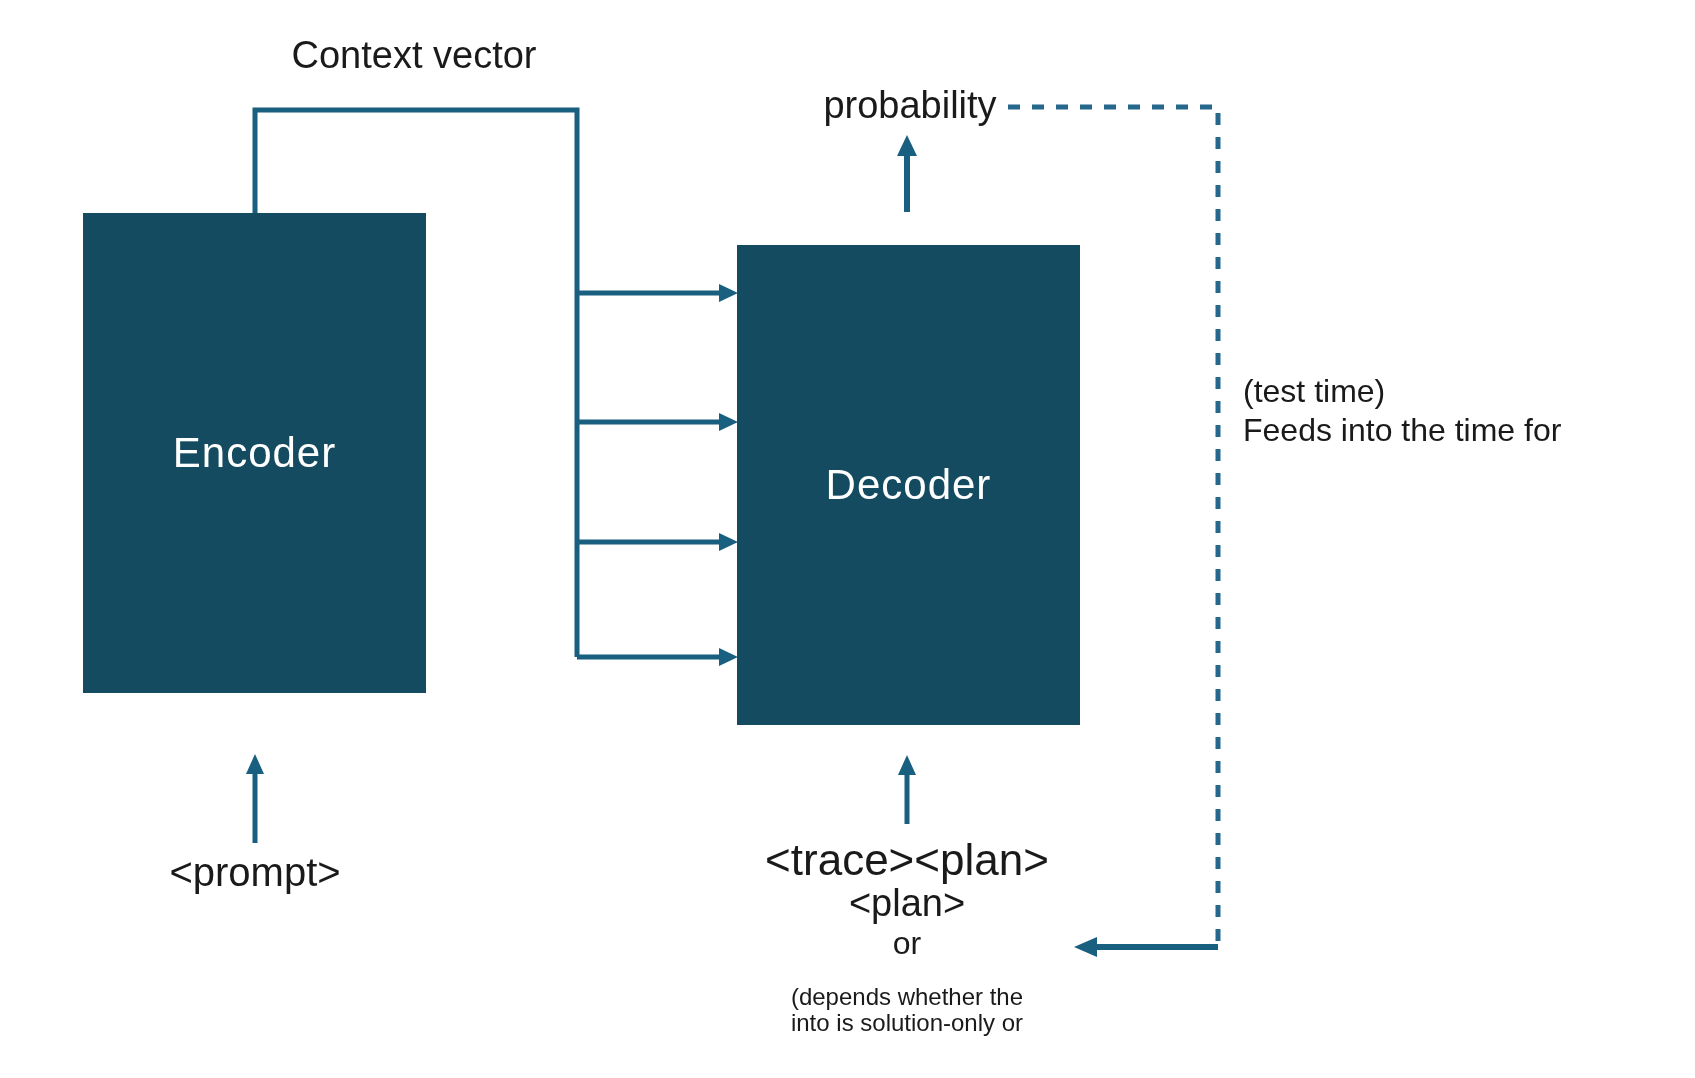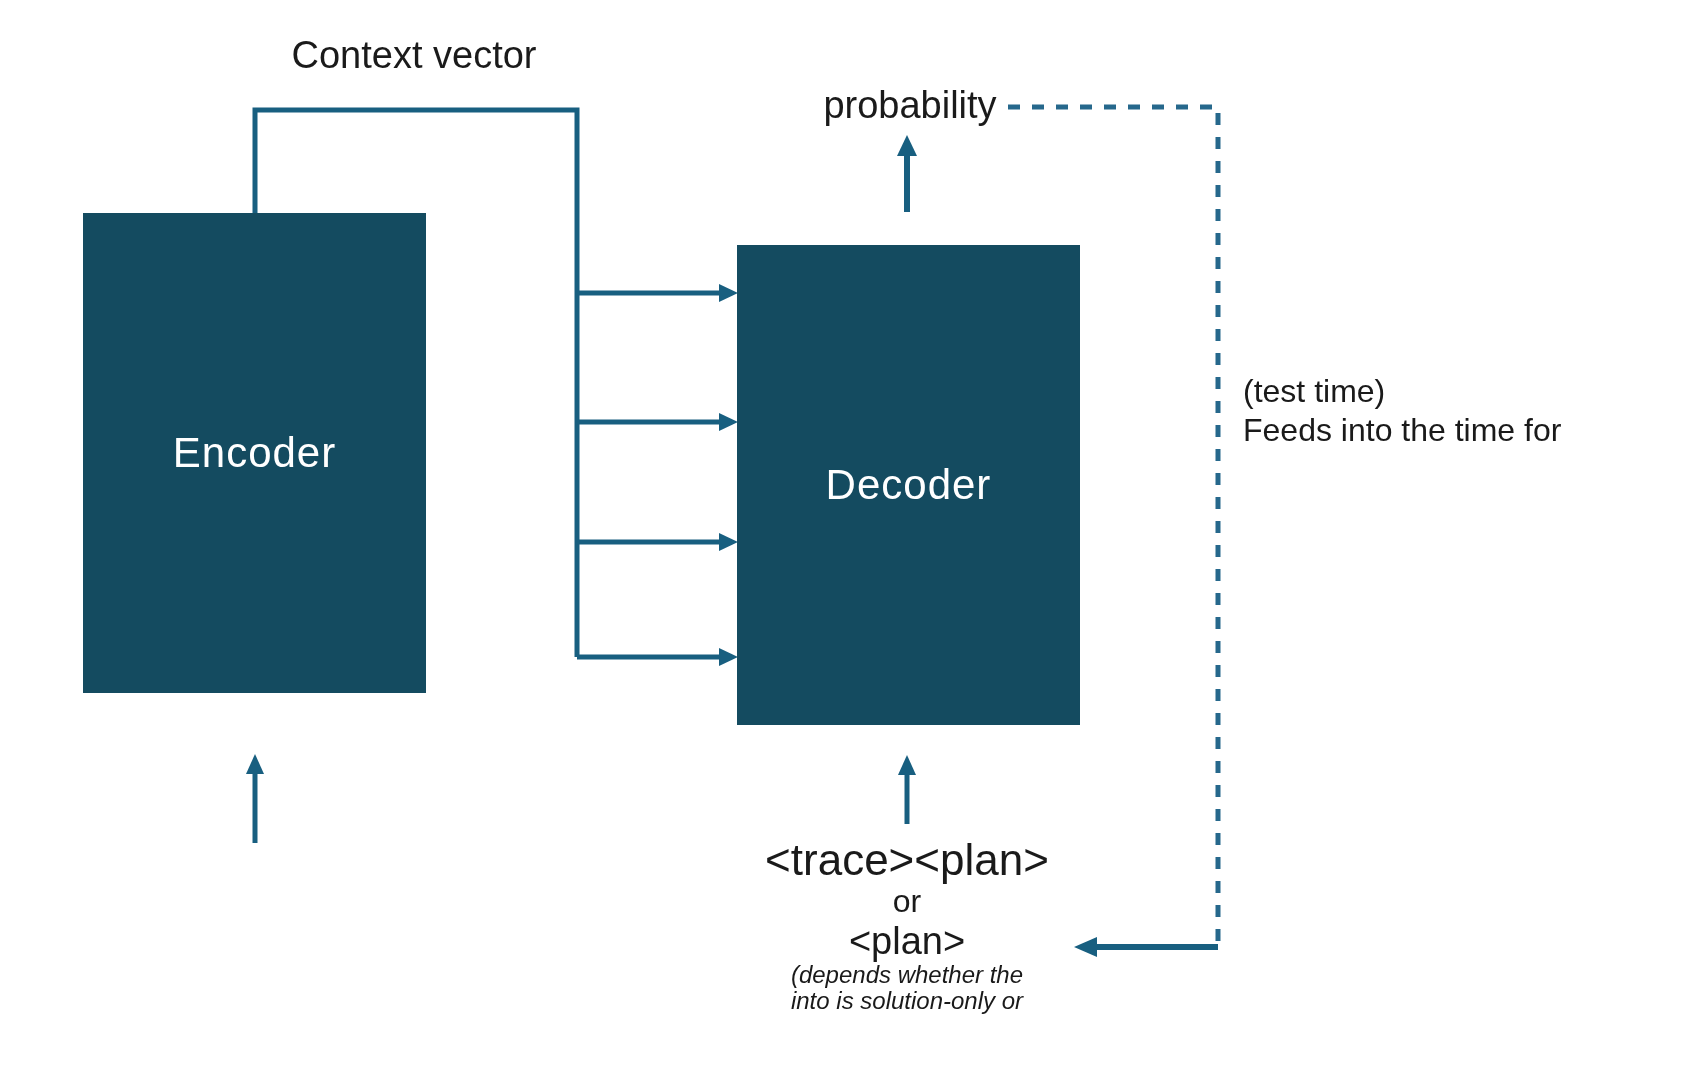--- a/index.html
+++ b/index.html
@@ -66,23 +66,22 @@
   }
   #decoder-input-block {
     left: 712px; top: 838px; width: 390px;
   }
   #trace-plan-label { font-size: 44px; line-height: 44px; }
   #or-label { font-size: 32px; line-height: 38px; }
   #plan-label { font-size: 38px; line-height: 42px; }
   #plan-note {
     font-size: 24px;
     line-height: 26px;
-    margin-top: 0;
+    margin-top: 22px;
     white-space: normal;
-    font-style: italic;
   }
   .note-line { display: block; }
 </style>
 </head>
 <body>
 
 <div id="canvas">
 
   <svg id="connector-layer" viewBox="0 0 1695 1078" xmlns="http://www.w3.org/2000/svg">
 
@@ -138,24 +137,25 @@
 
   <div id="context-vector-label" class="diagram-text centered">Context vector</div>
 
   <div id="probability-label" class="diagram-text centered">probability</div>
 
   <div id="test-time-note" class="diagram-text">
     <span class="note-line">(test time)</span>
     <span class="note-line">Feeds into the time for</span>
   </div>
 
+  <div id="prompt-label" class="diagram-text centered">&lt;prompt&gt;</div>
 
   <div id="decoder-input-block" class="diagram-text centered">
     <div id="trace-plan-label">&lt;trace&gt;&lt;plan&gt;</div>
+    <div id="plan-label">&lt;plan&gt;</div>
     <div id="or-label">or</div>
-    <div id="plan-label">&lt;plan&gt;</div>
     <div id="plan-note">
       <span class="note-line">(depends whether the</span>
       <span class="note-line">into is solution-only or</span>
     </div>
   </div>
 
 </div>
 
 </body></html>

